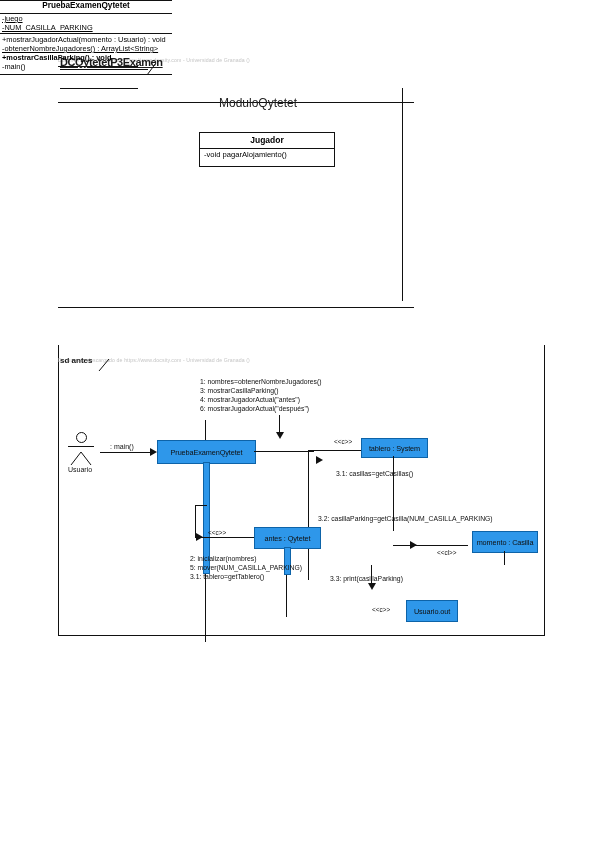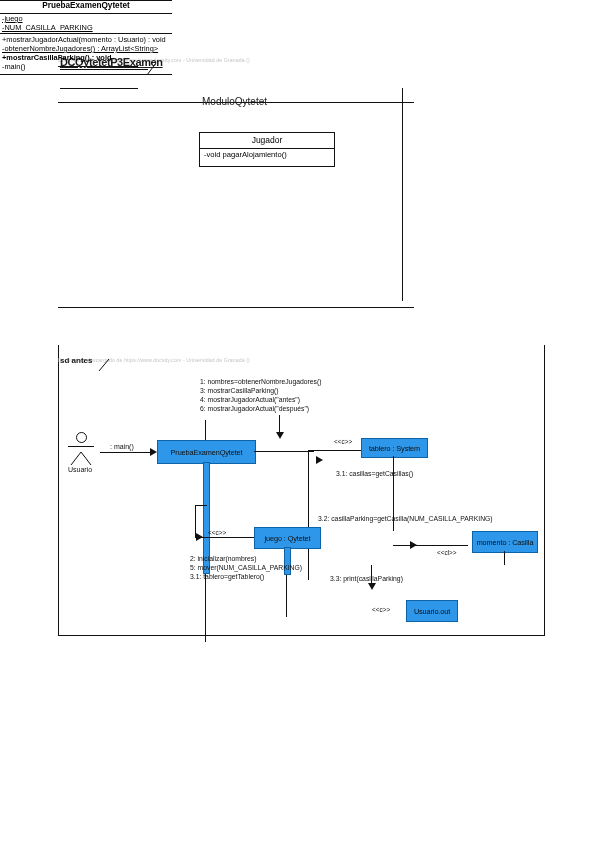--- a/index.html
+++ b/index.html
@@ -24,26 +24,26 @@
   #cd-name{left:60px;top:56px;font-size:11px;font-weight:bold;color:#1b1b1b;
            letter-spacing:-.4px;text-decoration:underline;}
   #cd-name-ul{left:60px;top:69px;width:88px;height:1px;background:#111;}
   #cd-tag-slash{position:absolute;left:145px;top:62px;width:14px;height:14px;}
 
   #cd-hr1{left:60px;top:88px;width:78px;height:1px;background:#111;}
   #cd-hr2{left:58px;top:102px;width:356px;height:1px;background:#111;}
   #cd-vr{left:402px;top:88px;width:1px;height:213px;background:#111;}
   #cd-hr3{left:58px;top:307px;width:356px;height:1px;background:#111;}
 
-  #pkg-label{left:202px;top:96px;font-size:10px;color:#222;}
+  #pkg-label{left:219px;top:96px;font-size:12px;color:#222;}
 
   
   #cls-jugador{left:199px;top:132px;width:134px;height:33px;}
   #cls-jugador .title{position:absolute;left:0;top:2px;width:134px;text-align:center;
-                      font-size:8.5px;font-weight:normal;}
+                      font-size:8.5px;font-weight:bold;}
   #cls-jugador .sep{position:absolute;left:0;top:15px;width:134px;height:1px;background:#111;}
   #cls-jugador .m{position:absolute;left:4px;top:17px;font-size:7.6px;}
 
   
   #cls-prueba{left:172px;top:200px;width:172px;height:87px;border:none;}
   #cls-prueba .edge{position:absolute;background:#111;}
   #cls-prueba .title{position:absolute;left:0;top:1px;width:172px;text-align:center;
                      font-size:8.2px;font-weight:bold;}
   #cls-prueba .a{position:absolute;left:2px;font-size:7.4px;text-decoration:underline;}
   #cls-prueba .m2{position:absolute;left:2px;font-size:7.4px;}
@@ -165,21 +165,21 @@
   <div class="stereo" style="left:334px;top:438px;">&lt;&lt;c&gt;&gt;</div>
   <div class="objbox" style="left:361px;top:438px;width:65px;height:18px;">tablero : System</div>
   <div class="lifeline" style="left:393px;top:456px;height:75px;"></div>
   <div class="hline" style="left:308px;top:450px;width:53px;"></div>
   <div class="ah-r" style="left:316px;top:456px;"></div>
   <div class="vline" style="left:308px;top:450px;height:130px;"></div>
 
   <div class="msg" style="left:336px;top:470px;">3.1: casillas=getCasillas()</div>
 
   <div class="stereo" style="left:208px;top:529px;">&lt;&lt;c&gt;&gt;</div>
-  <div class="objbox" style="left:254px;top:527px;width:65px;height:20px;">juego : Qytetet</div>
+  <div class="objbox" style="left:254px;top:527px;width:65px;height:20px;">antes : Qytetet</div>
   <div class="lifeline" style="left:286px;top:547px;height:70px;"></div>
   <div class="actlife" style="left:284px;top:547px;height:26px;"></div>
 
   <div class="hline" style="left:195px;top:537px;width:59px;"></div>
   <div class="ah-r" style="left:196px;top:533px;"></div>
   <div class="vline" style="left:195px;top:505px;height:33px;"></div>
   <div class="hline" style="left:195px;top:505px;width:12px;"></div>
 
   <div class="msg" style="left:190px;top:555px;">2: inicializar(nombres)</div>
   <div class="msg" style="left:190px;top:564px;">5: mover(NUM_CASILLA_PARKING)</div>

